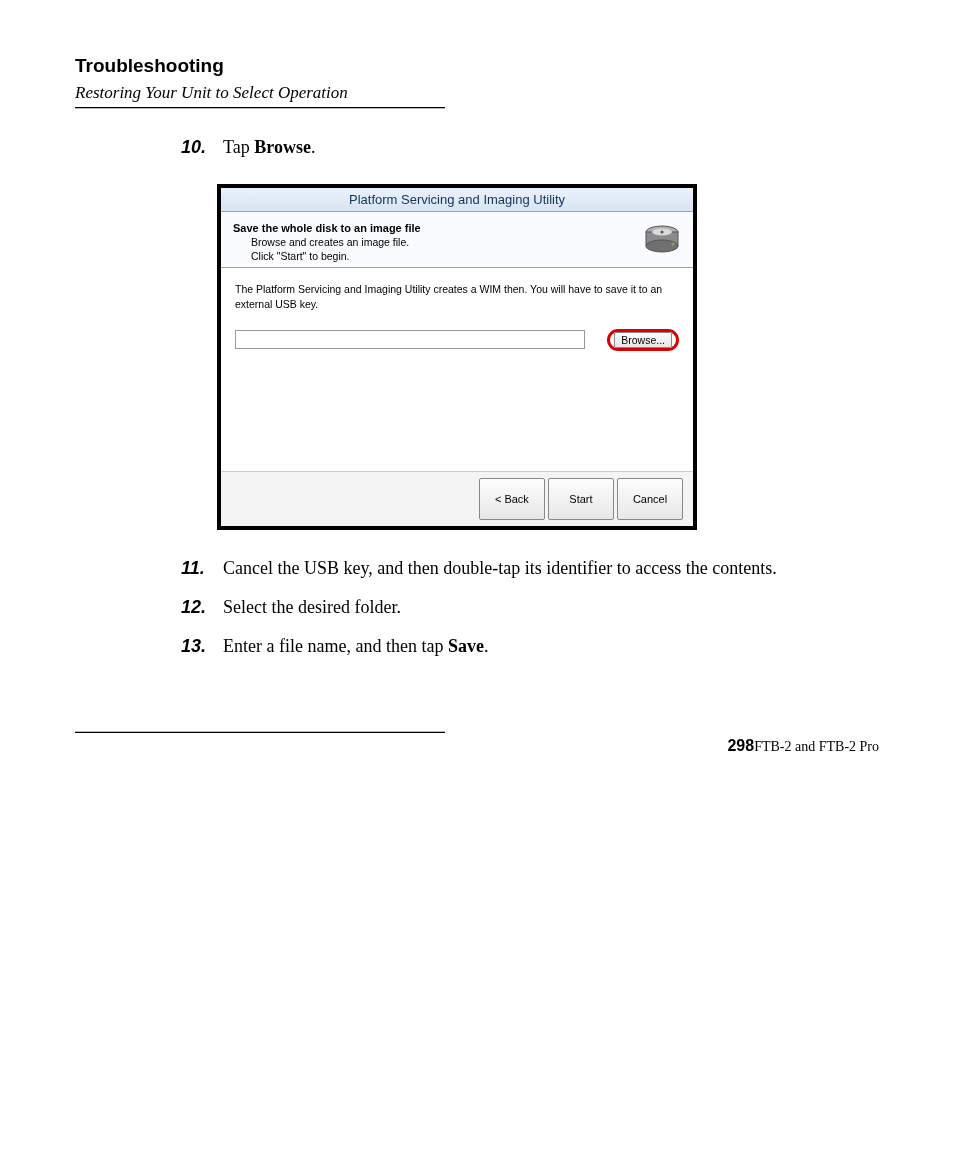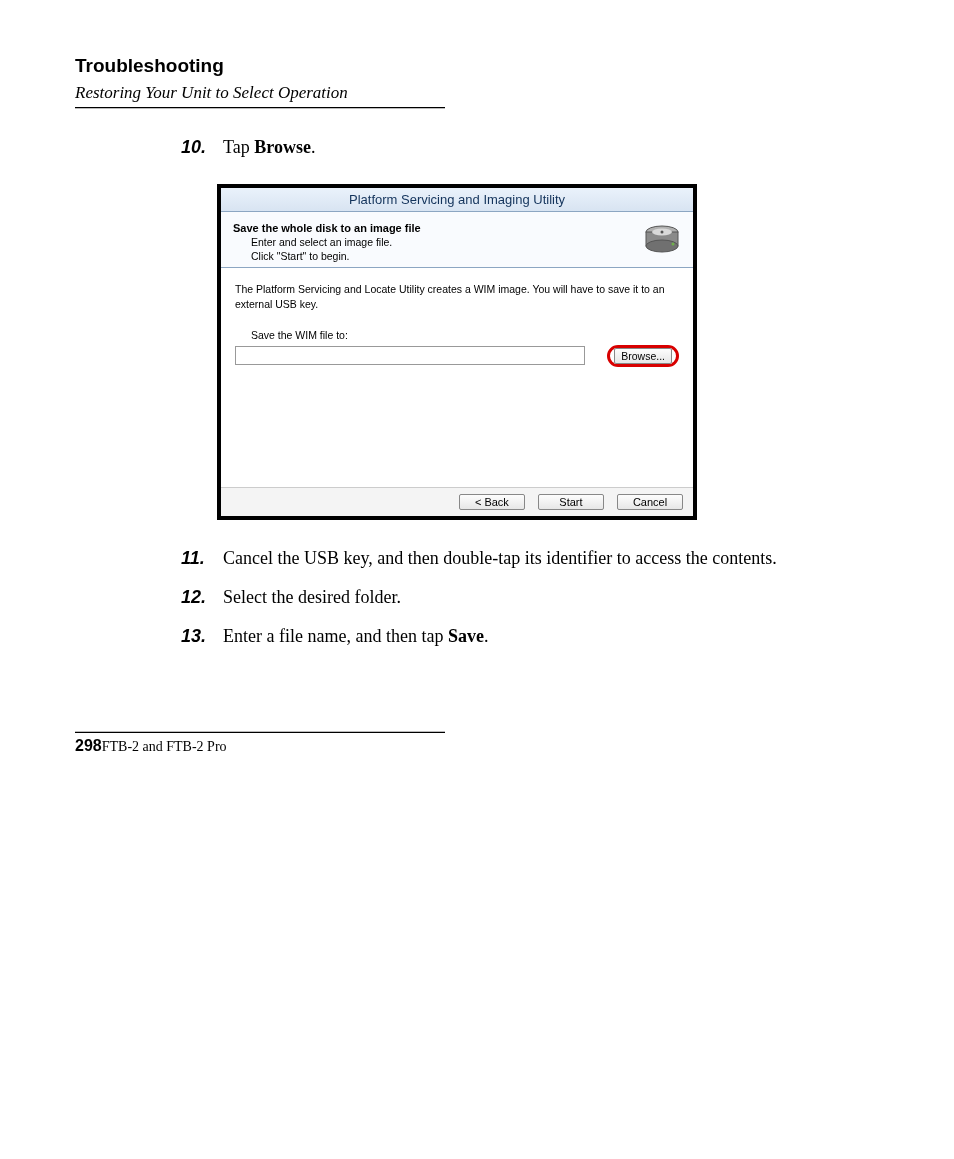--- a/index.html
+++ b/index.html
@@ -18,24 +18,24 @@
   .dlg-head-title{font-weight:bold;margin-bottom:2px;font-size:11px}
   .dlg-head-line{margin-left:18px;font-size:10.5px;line-height:1.3}
   .dlg-body{padding:14px 14px 120px 14px;font-size:10.5px}
   .dlg-desc{line-height:1.35;margin-bottom:18px}
   .dlg-label{margin:0 0 4px 16px}
   .dlg-row{display:flex;align-items:center;gap:22px;}
   .dlg-input{flex:1;height:17px;border:1px solid #999;background:#fff}
   .browse-oval{border:3px solid #d80000;border-radius:18px;padding:2px 4px}
   .browse-btn{border:1px solid #888;background:linear-gradient(#fdfdfd,#e7e7e7);padding:1px 6px;font-size:10.5px;border-radius:2px}
   .dlg-foot{background:#f4f4f4;border-top:1px solid #ccc;padding:6px 10px;text-align:right}
-  .dlg-foot button{border:1px solid #888;background:linear-gradient(#fdfdfd,#e7e7e7);font-size:11px;padding:1px 0;width:66px;margin-left:10px;border-radius:2px;font-family:inherit}
+  .dlg-foot button{border:1px solid #888;background:linear-gradient(#fdfdfd,#e7e7e7);font-size:11px;padding:14px 0;width:66px;border-radius:2px;font-family:inherit}
   .footer{position:absolute;left:75px;right:75px;bottom:58px}
   .foot-rule{border:none;border-top:1px solid #bbb;border-bottom:1px solid #000;margin:0 0 4px 0;width:370px}
-  .foot-row{display:flex;justify-content:flex-start;align-items:baseline}
+  .foot-row{display:flex;justify-content:flex-end;align-items:baseline}
   .page-num{font-family:'Segoe UI',Arial,sans-serif;font-weight:bold;font-size:16px}
   .doc-id{font-size:14px}
 </style>
 </head>
 <body>
 
 <div class="page">
   <div class="running-head">Troubleshooting</div>
   <div class="sub-head">Restoring Your Unit to Select Operation</div>
   <hr class="head-rule">
@@ -46,37 +46,36 @@
       <span class="step-body">
         <span>Tap </span><b>Browse</b><span>.</span>
       </span>
     </div>
 
     <div class="dialog-wrap">
       <div class="dlg-title">Platform Servicing and Imaging Utility</div>
       <div class="dlg-head">
         <div class="dlg-head-text">
           <div class="dlg-head-title">Save the whole disk to an image file</div>
-          <div class="dlg-head-line">Enter and select an image file.</div>
+          <div class="dlg-head-line">Browse and creates an image file.</div>
           <div class="dlg-head-line">Click "Start" to begin.</div>
         </div>
         <div>
           <svg width="38" height="32" viewBox="0 0 38 32">
             <ellipse cx="19" cy="10" rx="16" ry="6" fill="#b0b0b0" stroke="#555"></ellipse>
             <rect x="3" y="10" width="32" height="14" fill="#8a8a8a" stroke="#555"></rect>
             <ellipse cx="19" cy="24" rx="16" ry="6" fill="#707070" stroke="#555"></ellipse>
             <ellipse cx="19" cy="10" rx="10" ry="3.5" fill="#d9d9d9"></ellipse>
             <circle cx="19" cy="10" r="1.5" fill="#555"></circle>
             <circle cx="30" cy="22" r="1.5" fill="#6fb04a"></circle>
           </svg>
         </div>
       </div>
       <div class="dlg-body">
-        <div class="dlg-desc">The Platform Servicing and Locate Utility creates a WIM image. You will have to save it to an external USB key.</div>
-        <div class="dlg-label">Save the WIM file to:</div>
+        <div class="dlg-desc">The Platform Servicing and Imaging Utility creates a WIM then. You will have to save it to an external USB key.</div>
         <div class="dlg-row">
           <div class="dlg-input"></div>
           <span class="browse-oval">
             <span class="browse-btn">Browse...</span>
           </span>
         </div>
       </div>
       <div class="dlg-foot">
         <button>&lt; Back</button>
         <button>Start</button>

